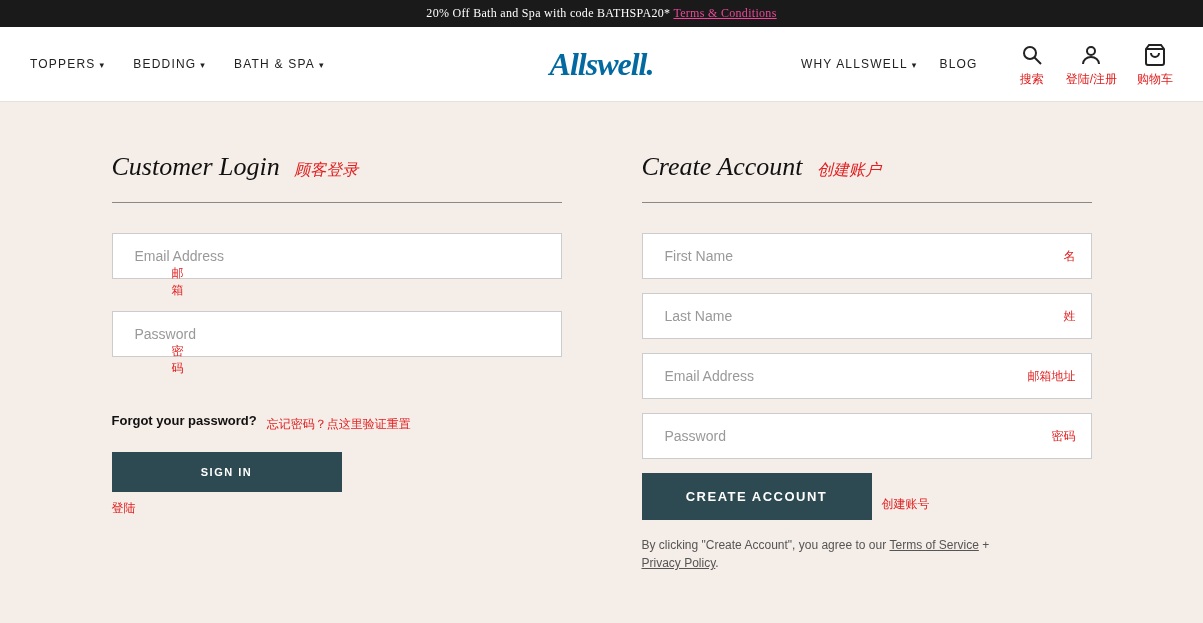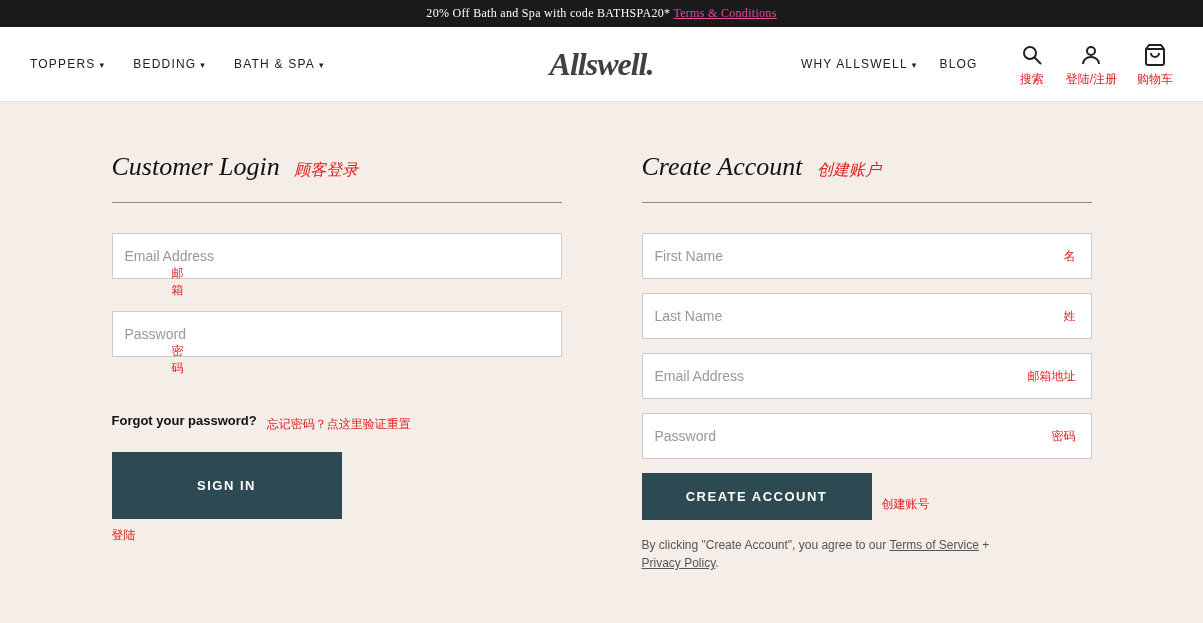--- a/index.html
+++ b/index.html
@@ -35,21 +35,21 @@
     .nav-item .chevron {
       font-size: 9px;
       margin-top: 1px;
     }
     .logo {
       font-size: 32px;
       font-family: Georgia, serif;
       font-style: italic;
       font-weight: bold;
       letter-spacing: -1px;
-      color: #404040;
+      color: #0369a1;
       position: absolute;
       left: 50%;
       transform: translateX(-50%);
     }
     .nav-right {
       display: flex;
       align-items: center;
       gap: 20px;
       margin-left: auto;
     }
@@ -105,21 +105,21 @@
       border: none;
       border-top: 1.5px solid #888;
       margin-bottom: 30px;
     }
 
     .form-group {
       margin-bottom: 14px;
     }
     .form-input {
       width: 100%;
-      padding: 14px 12px;
+      padding: 14px 22px;
       border: 1px solid #ccc;
       background: #fff;
       font-size: 14px;
       font-family: Arial, sans-serif;
       color: #555;
       outline: none;
     }
     .form-input::placeholder {
       color: #999;
     }
@@ -131,22 +131,22 @@
       color: #111;
       margin: 12px 0 20px 0;
       display: block;
       cursor: pointer;
     }
 
     .sign-in-btn {
       background: #2d4a52;
       color: #fff;
       border: none;
-      padding: 26px 40px;
-      font-size: 13px;
+      padding: 14px 40px;
+      font-size: 11px;
       letter-spacing: 1.5px;
       text-transform: uppercase;
       font-family: Arial, sans-serif;
       font-weight: bold;
       cursor: pointer;
       display: block;
       width: 230px;
     }
 
     .create-btn {

